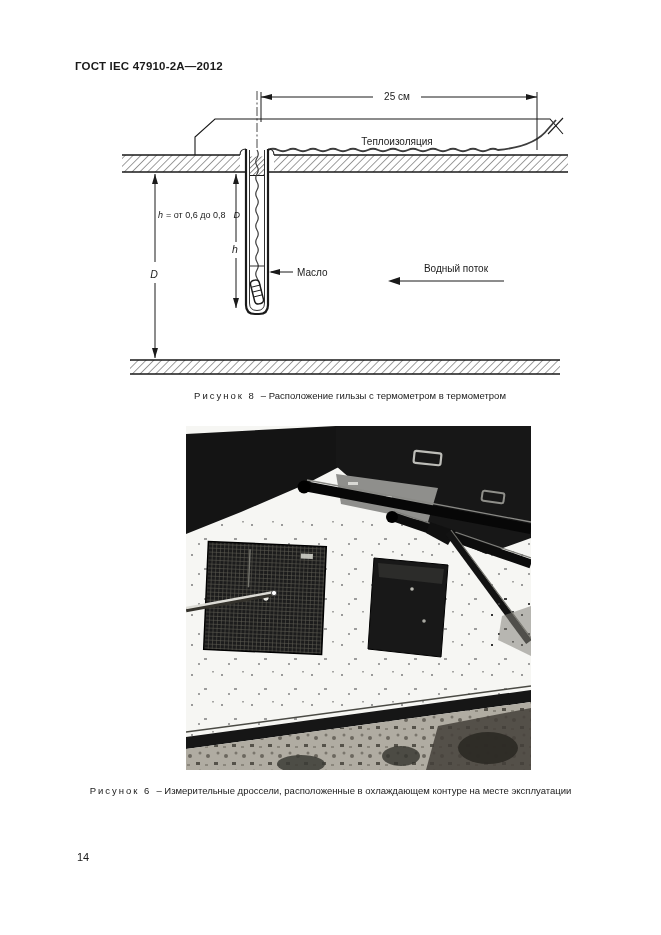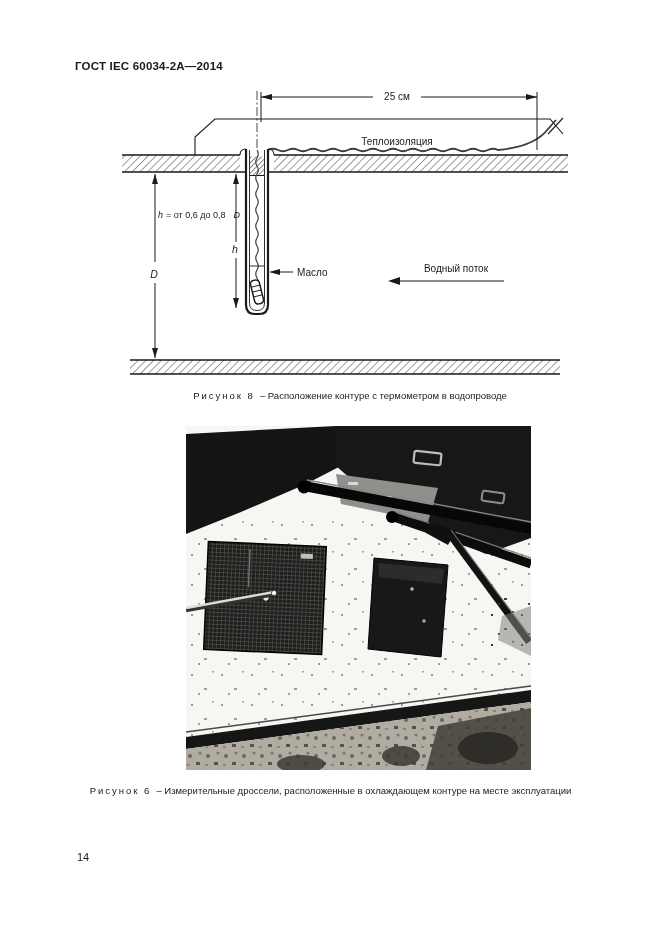--- a/index.html
+++ b/index.html
@@ -19,21 +19,21 @@
   .caption .cap-label{letter-spacing:2px;margin-right:5px;}
   .cap5{top:390px;}
   .cap6{top:785px;left:0px;width:661px;}
   .photo{position:absolute;left:186px;top:426px;width:345px;height:344px;}
   .pagenum{position:absolute;left:77px;top:851px;font-size:11px;}
   svg text{font-family:"Liberation Sans", sans-serif;fill:#1a1a1a;}
 </style>
 </head>
 <body>
 
-<div class="header">ГОСТ IEC 60034-2А—2014</div>
+<div class="header">ГОСТ IEC 47910-2А—2012</div>
 
 <svg class="fig5" viewBox="0 85 661 300">
   <defs>
     <pattern id="hatch" patternUnits="userSpaceOnUse" width="5.5" height="5.5" patternTransform="rotate(45)">
       <line x1="0" y1="0" x2="0" y2="5.5" stroke="#3a3a3a" stroke-width="1"></line>
     </pattern>
     <pattern id="hatchDense" patternUnits="userSpaceOnUse" width="3.6" height="3.6" patternTransform="rotate(45)">
       <line x1="0" y1="0" x2="0" y2="3.6" stroke="#2a2a2a" stroke-width="1.1"></line>
     </pattern>
   </defs>
@@ -115,21 +115,21 @@
     <polygon points="388,281 400,277 400,285" fill="#1a1a1a"></polygon>
   </g>
 
   <g>
     <rect x="130" y="360" width="430" height="14" fill="url(#hatch)"></rect>
     <path d="M130 360 H560 M130 374 H560" stroke="#1a1a1a" stroke-width="1.6" fill="none"></path>
   </g>
 </svg>
 
 <div class="caption cap5">
-  <span class="cap-label">Рисунок 8</span><span>– Расположение контуре с термометром в водопроводе</span>
+  <span class="cap-label">Рисунок 8</span><span>– Расположение гильзы с термометром в термометром</span>
 </div>
 
 <svg class="photo" viewBox="0 0 345 344">
   <defs>
     <pattern id="grid" patternUnits="userSpaceOnUse" width="4" height="4">
       <rect width="4" height="4" fill="#1c1c1c"></rect>
       <path d="M0 .5 H4 M.5 0 V4" stroke="#5e5b52" stroke-width="0.55"></path>
     </pattern>
     <pattern id="speck" patternUnits="userSpaceOnUse" width="30" height="30">
       <rect x="5" y="8" width="2" height="2" fill="#2a2a2a"></rect>

